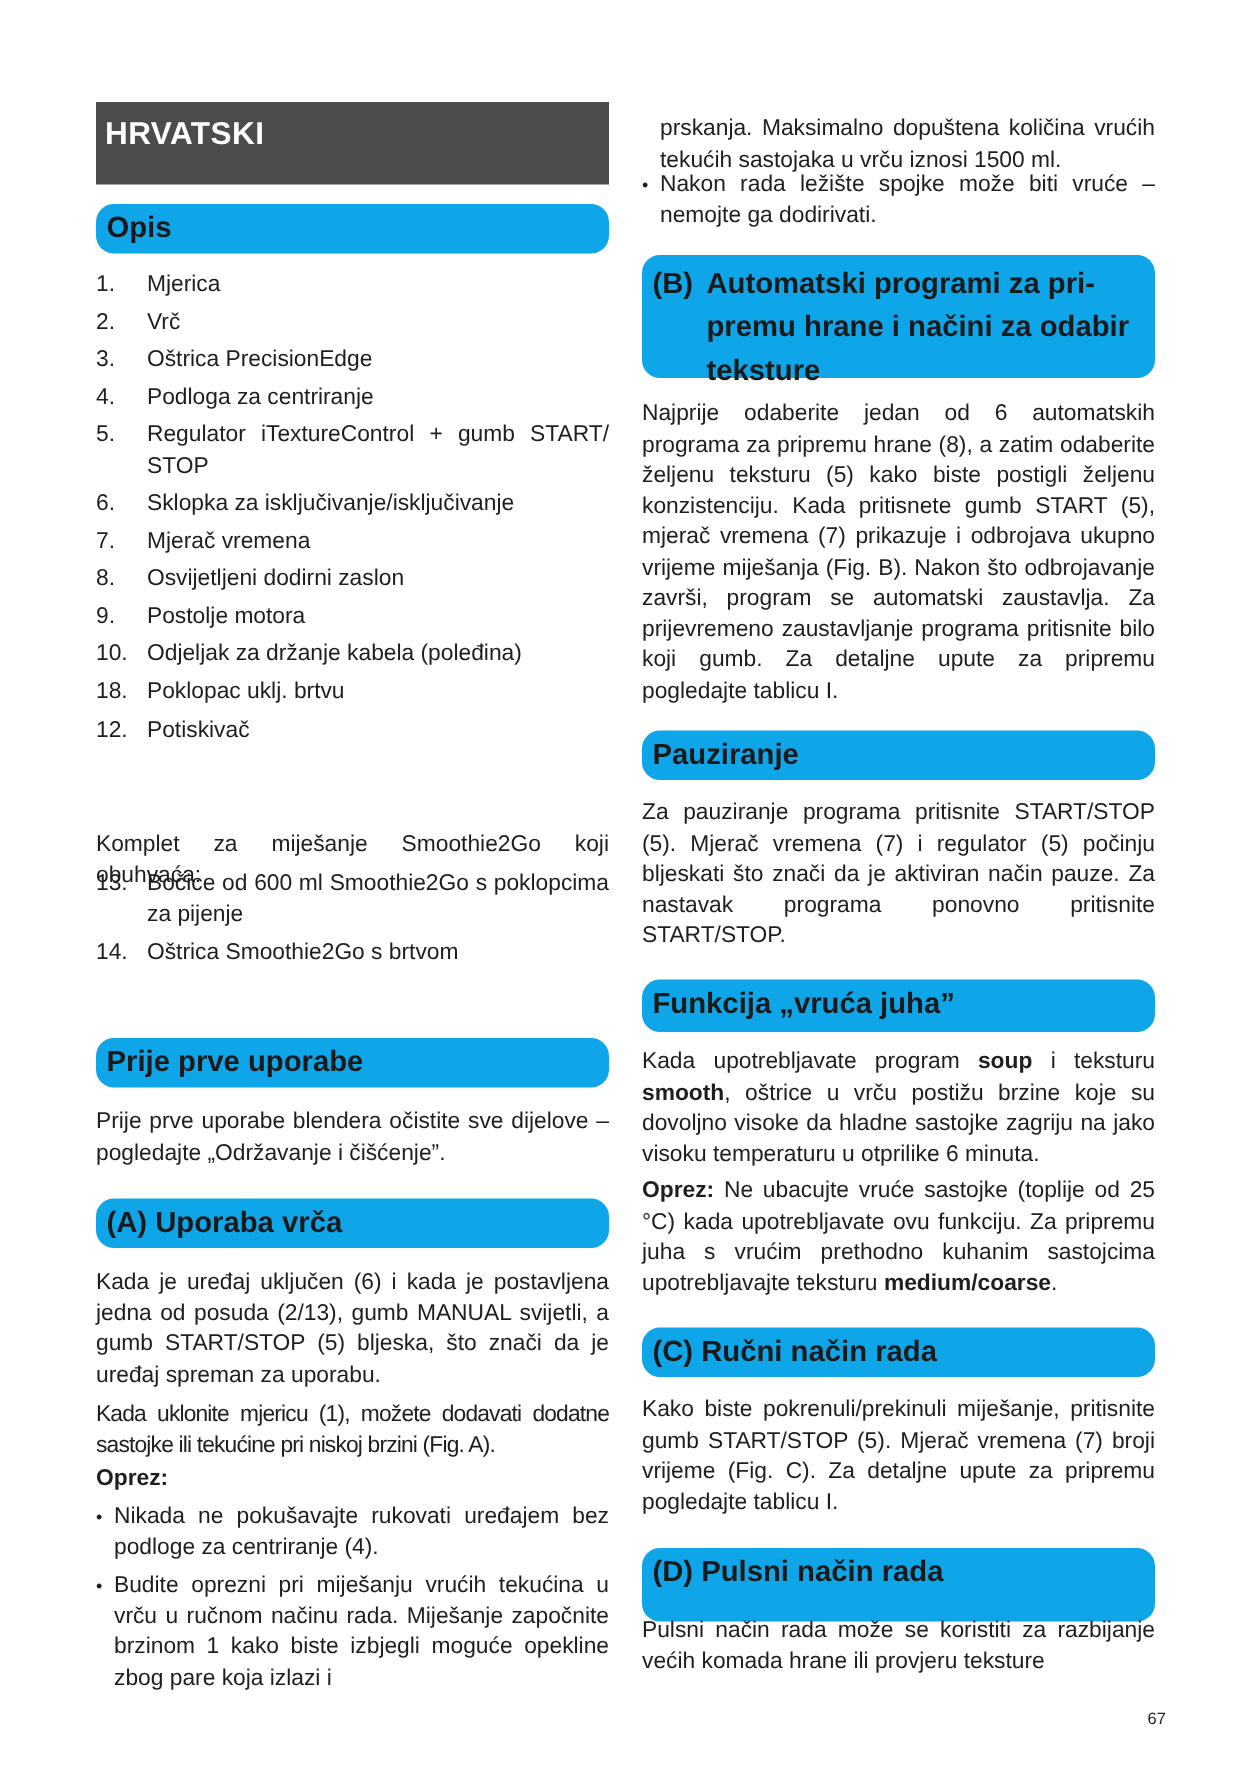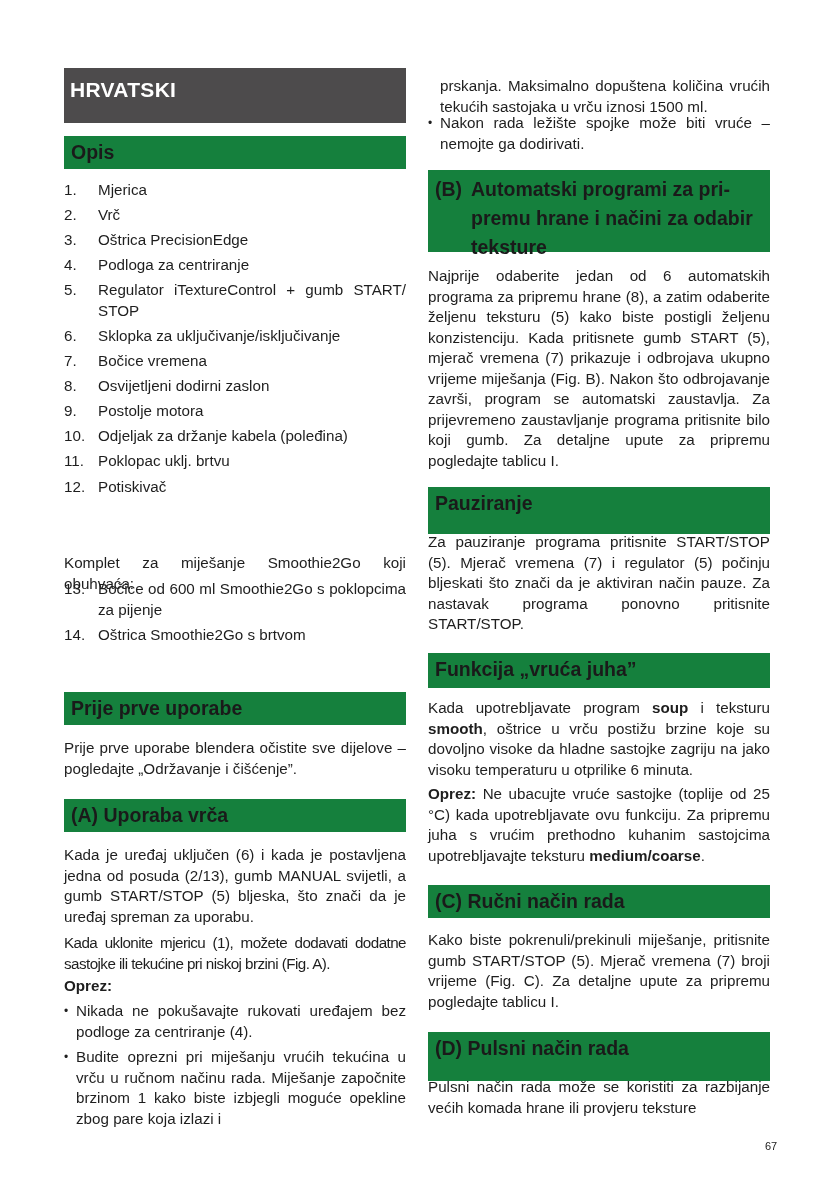--- a/index.html
+++ b/index.html
@@ -12,23 +12,24 @@
   .col-left { left: 64px; }
   .col-right { left: 428px; }
   .abs { position: absolute; left: 0; width: 342px; }
 
   .lang-bar {
     background: #4d4b4c; color: #ffffff; font-weight: bold;
     font-size: 21px; letter-spacing: 0.3px;
     height: 55px; line-height: 43px; padding-left: 6px; box-sizing: border-box;
   }
   .sec-head {
-    background: #15803d; color: #1a1a1a; font-weight: bold;
+    background: #0ea5e9; color: #1a1a1a; font-weight: bold;
     font-size: 19.5px; padding: 4px 0 4px 7px; box-sizing: border-box;
     line-height: 25px;
+    border-radius: 12px;
   }
   .sec-head.multi { padding: 5px 8px 5px 7px; line-height: 29px; display: flex; }
   .sec-head.multi .lbl { flex: 0 0 auto; width: 36px; }
   .sec-head.multi .txt { flex: 1 1 auto; }
 
   p, .txt-block {
     margin: 0; font-size: 15.2px; line-height: 20.5px; text-align: justify;
   }
   .condensed { letter-spacing: -0.55px; }
 
@@ -71,40 +72,40 @@
     <li>
         <span class="n">4.</span>
         <span class="t">Podloga za centriranje</span>
       </li>
     <li>
         <span class="n">5.</span>
         <span class="t">Regulator iTextureControl + gumb START/ STOP</span>
       </li>
     <li>
         <span class="n">6.</span>
-        <span class="t">Sklopka za uključivanje/isključivanje</span>
+        <span class="t">Sklopka za isključivanje/isključivanje</span>
       </li>
     <li>
         <span class="n">7.</span>
-        <span class="t">Bočice vremena</span>
+        <span class="t">Mjerač vremena</span>
       </li>
     <li>
         <span class="n">8.</span>
         <span class="t">Osvijetljeni dodirni zaslon</span>
       </li>
     <li>
         <span class="n">9.</span>
         <span class="t">Postolje motora</span>
       </li>
     <li>
         <span class="n">10.</span>
         <span class="t">Odjeljak za držanje kabela (poleđina)</span>
       </li>
     <li>
-        <span class="n">11.</span>
+        <span class="n">18.</span>
         <span class="t">Poklopac uklj. brtvu</span>
       </li>
     <li>
         <span class="n">12.</span>
         <span class="t">Potiskivač</span>
       </li>
   </ol>
 
   <p class="abs" style="top:553px;">Komplet za miješanje Smoothie2Go koji obuhvaća:</p>
 
@@ -153,21 +154,21 @@
   <div class="abs sec-head multi" style="top:170px; height:82px;">
     <span class="lbl">(B)</span>
     <span class="txt">
       <span style="display:block">Automatski programi za pri-</span>
       <span style="display:block">premu hrane i načini za odabir</span>
       <span style="display:block">teksture</span>
     </span>
   </div>
   <p class="abs" style="top:266px;">Najprije odaberite jedan od 6 automatskih programa za pripremu hrane (8), a zatim odaberite željenu teksturu (5) kako biste postigli željenu konzistenciju. Kada pritisnete gumb START (5), mjerač vremena (7) prikazuje i odbrojava ukupno vrijeme miješanja (Fig. B). Nakon što odbrojavanje završi, program se automatski zaustavlja. Za prijevremeno zaustavljanje programa pritisnite bilo koji gumb. Za detaljne upute za pripremu pogledajte tablicu I.</p>
 
-  <div class="abs sec-head" style="top:487px; height:47px;">Pauziranje</div>
+  <div class="abs sec-head" style="top:487px; height:33px;">Pauziranje</div>
   <p class="abs" style="top:532px;">Za pauziranje programa pritisnite START/STOP (5). Mjerač vremena (7) i regulator (5) počinju bljeskati što znači da je aktiviran način pauze. Za nastavak programa ponovno pritisnite START/STOP.</p>
 
   <div class="abs sec-head" style="top:653px; height:35px;">Funkcija „vruća juha”</div>
   <p class="abs" style="top:698px;"><span>Kada upotrebljavate program </span><b>soup</b><span> i teksturu </span><b>smooth</b><span>, oštrice u vrču postižu brzine koje su dovoljno visoke da hladne sastojke zagriju na jako visoku temperaturu u otprilike 6 minuta.</span></p>
   <p class="abs" style="top:784px;"><b>Oprez:</b><span> Ne ubacujte vruće sastojke (toplije od 25 °C) kada upotrebljavate ovu funkciju. Za pripremu juha s vrućim prethodno kuhanim sastojcima upotrebljavajte teksturu </span><b>medium/coarse</b><span>.</span></p>
 
   <div class="abs sec-head" style="top:885px; height:33px;">(C) Ručni način rada</div>
   <p class="abs" style="top:930px;">Kako biste pokrenuli/prekinuli miješanje, pritisnite gumb START/STOP (5). Mjerač vremena (7) broji vrijeme (Fig. C). Za detaljne upute za pripremu pogledajte tablicu I.</p>
 
   <div class="abs sec-head" style="top:1032px; height:49px;">(D) Pulsni način rada</div>

